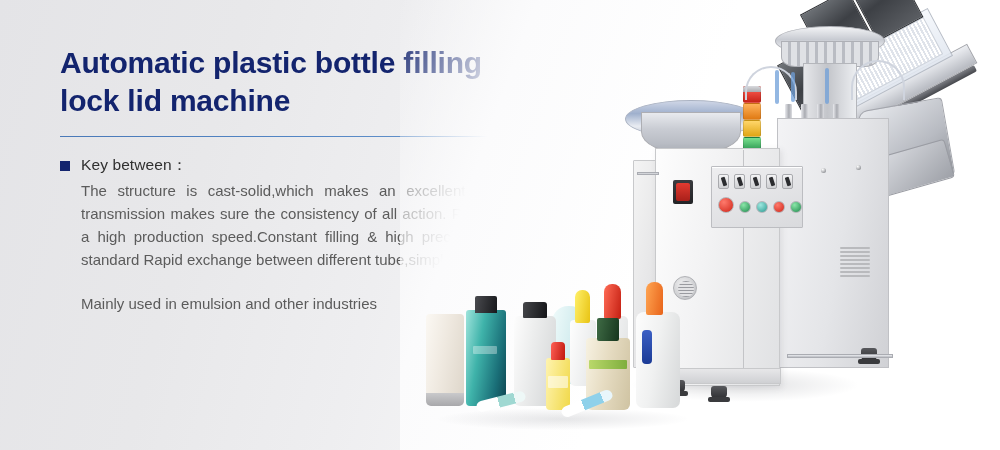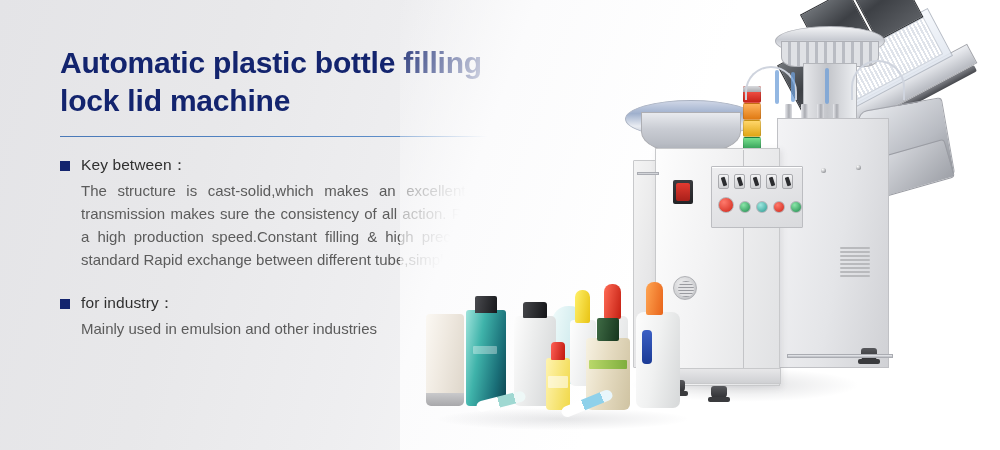--- a/index.html
+++ b/index.html
@@ -409,24 +409,20 @@
 
     <div class="feature-block">
       <div class="head-row">
         <span class="bullet-sq"></span>
         <span class="head-label">Key between：</span>
       </div>
       <p class="body-text">The structure is cast-solid,which makes an excellent stability.Mechanical transmission makes sure the consistency of all action. Running smoothly with a high production speed.Constant filling &amp; high precision Meet the CGMP standard Rapid exchange between different tube,simple operation</p>
     </div>
 
     <div class="feature-block second">
-      <div class="head-row">
-        <span class="bullet-sq"></span>
-        <span class="head-label">for industry：</span>
-      </div>
       <p class="body-text nojustify">Mainly used in emulsion and other industries</p>
     </div>
 
   </div>
 
   <div id="photo">
 
     <div class="shadow-blur" style="left:230px;top:368px;width:230px;height:34px;"></div>
 
     <div id="machine">

